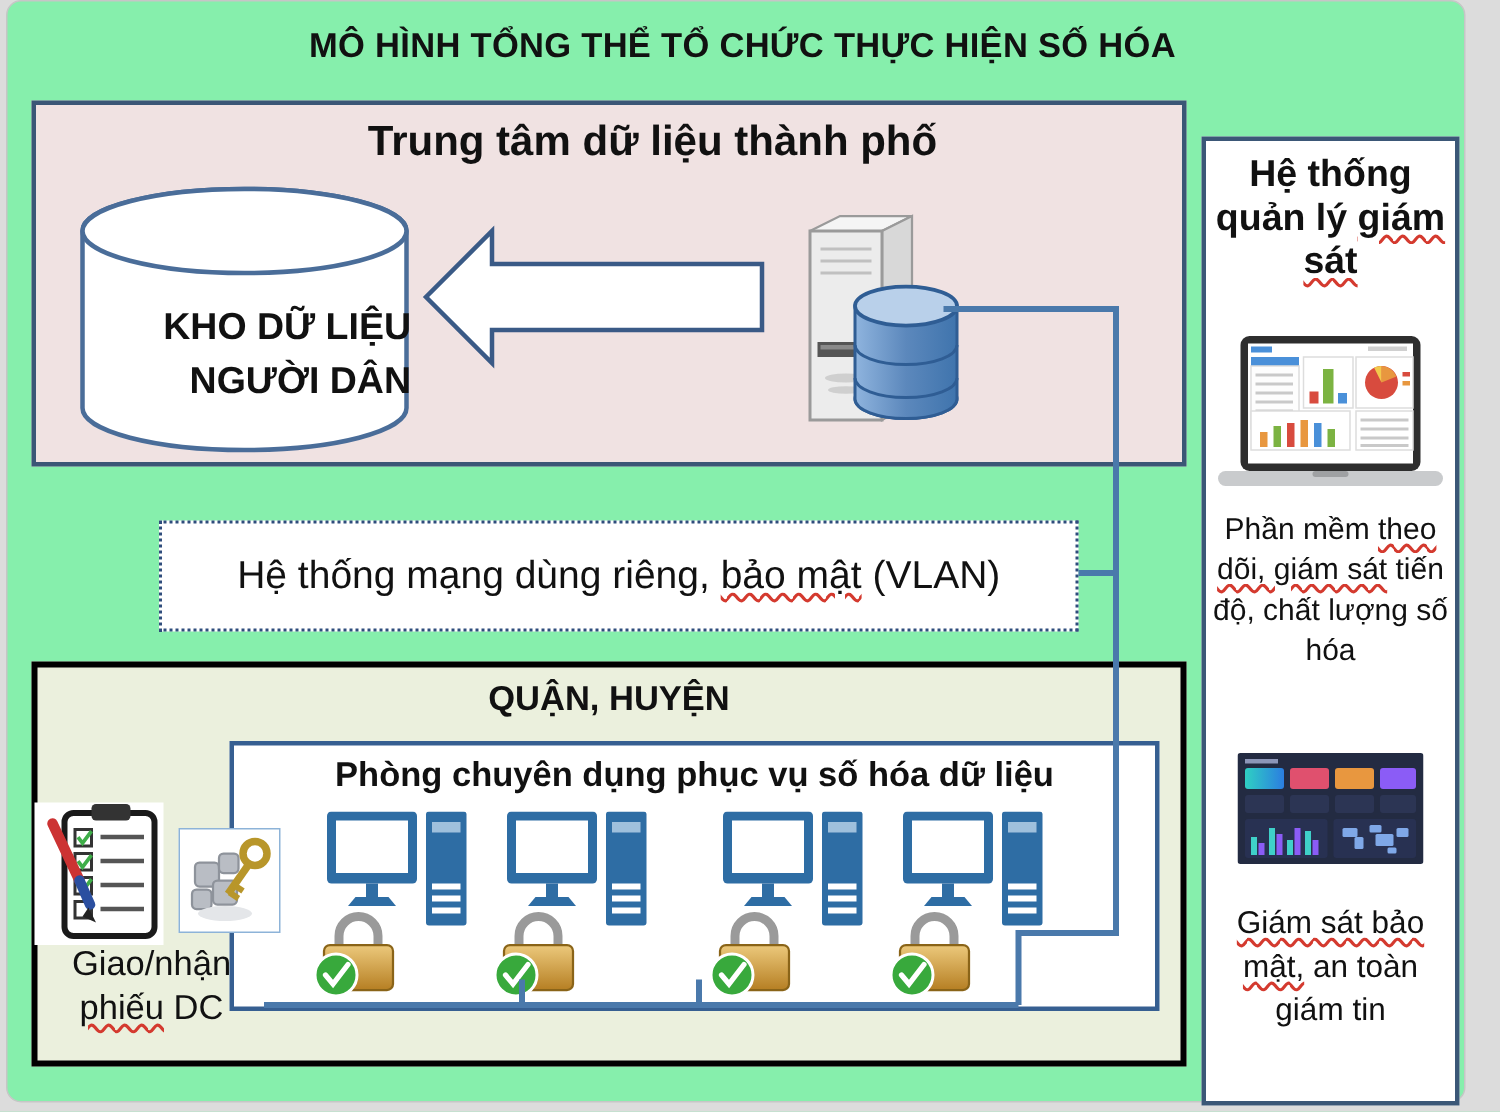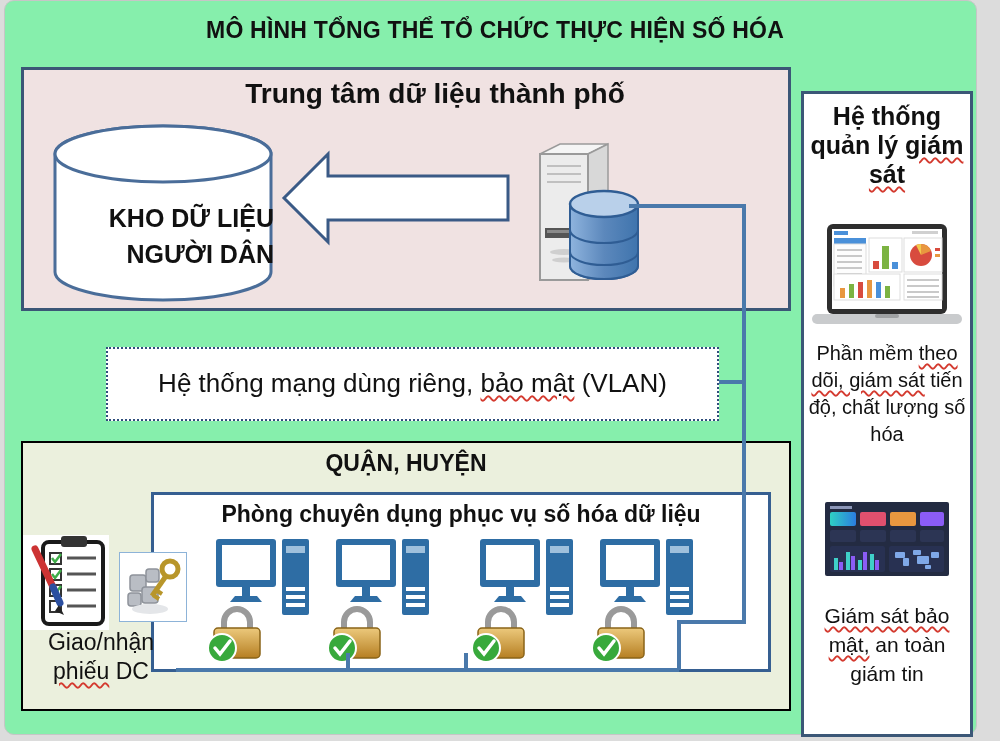--- a/index.html
+++ b/index.html
@@ -18,21 +18,21 @@
   .server { position:absolute; left:502px; top:70px; }
   .server-caption { position:absolute; left:376px; top:216px; width:340px; text-align:center; font-size:21px; }
 
   
   .sq { text-decoration:underline; text-decoration-style:wavy; text-decoration-color:#d43a2f; text-decoration-thickness:2px; text-underline-offset:3px; }
 
   
   .vlan-box { position:absolute; left:101px; top:346px; width:613px; height:74px; background:#fff; border:2px dotted #2f4d7c; text-align:center; font-size:26px; line-height:68px; }
 
   
-  .green-box { position:absolute; left:16px; top:440px; width:770px; height:270px; background:#ebf0dd; border:2px solid #000000; }
+  .green-box { position:absolute; left:16px; top:440px; width:770px; height:270px; background:#ebf0dd; border:4px solid #000000; }
   .green-title { position:absolute; top:7px; left:0; width:100%; text-align:center; font-size:23px; font-weight:700; }
   .room-box { position:absolute; left:128px; top:49px; width:620px; height:180px; background:#fff; border:3px solid #365f91; }
   .room-title { position:absolute; top:6px; left:0; width:100%; text-align:center; font-size:23px; font-weight:700; }
   .ws-computer { position:absolute; top:44px; }
   .ws-lock { position:absolute; top:106px; }
 
   
   .clipboard { position:absolute; left:18px; top:534px; background:#fff; }
   .key-box { position:absolute; left:114px; top:551px; width:68px; height:70px; background:#fff; border:1px solid #8db3d8; }
   .handover { position:absolute; left:16px; top:627px; width:160px; font-size:23px; line-height:29px;text-align:center; }

